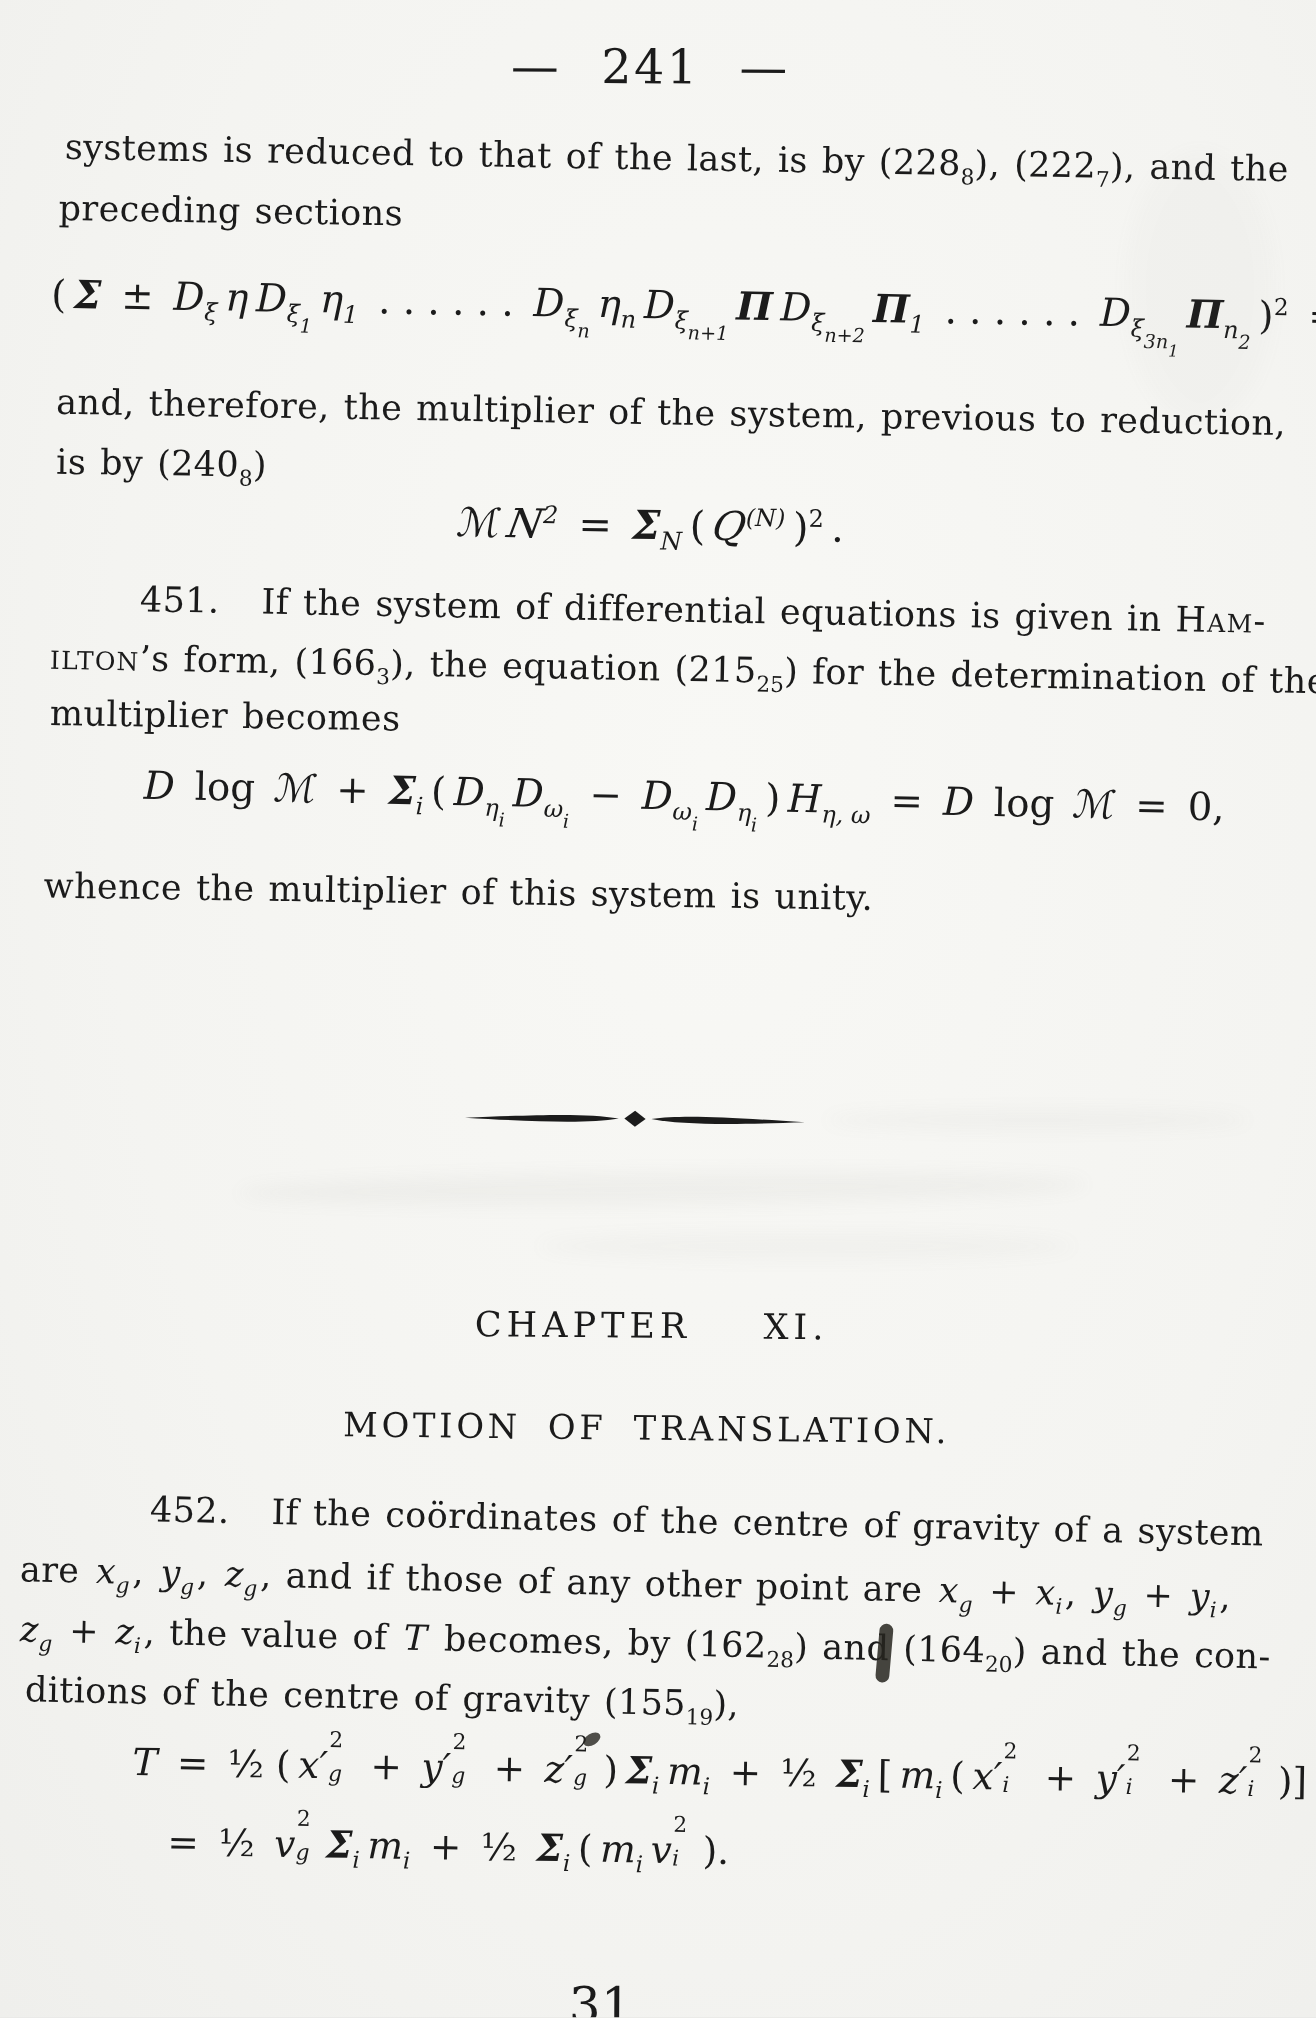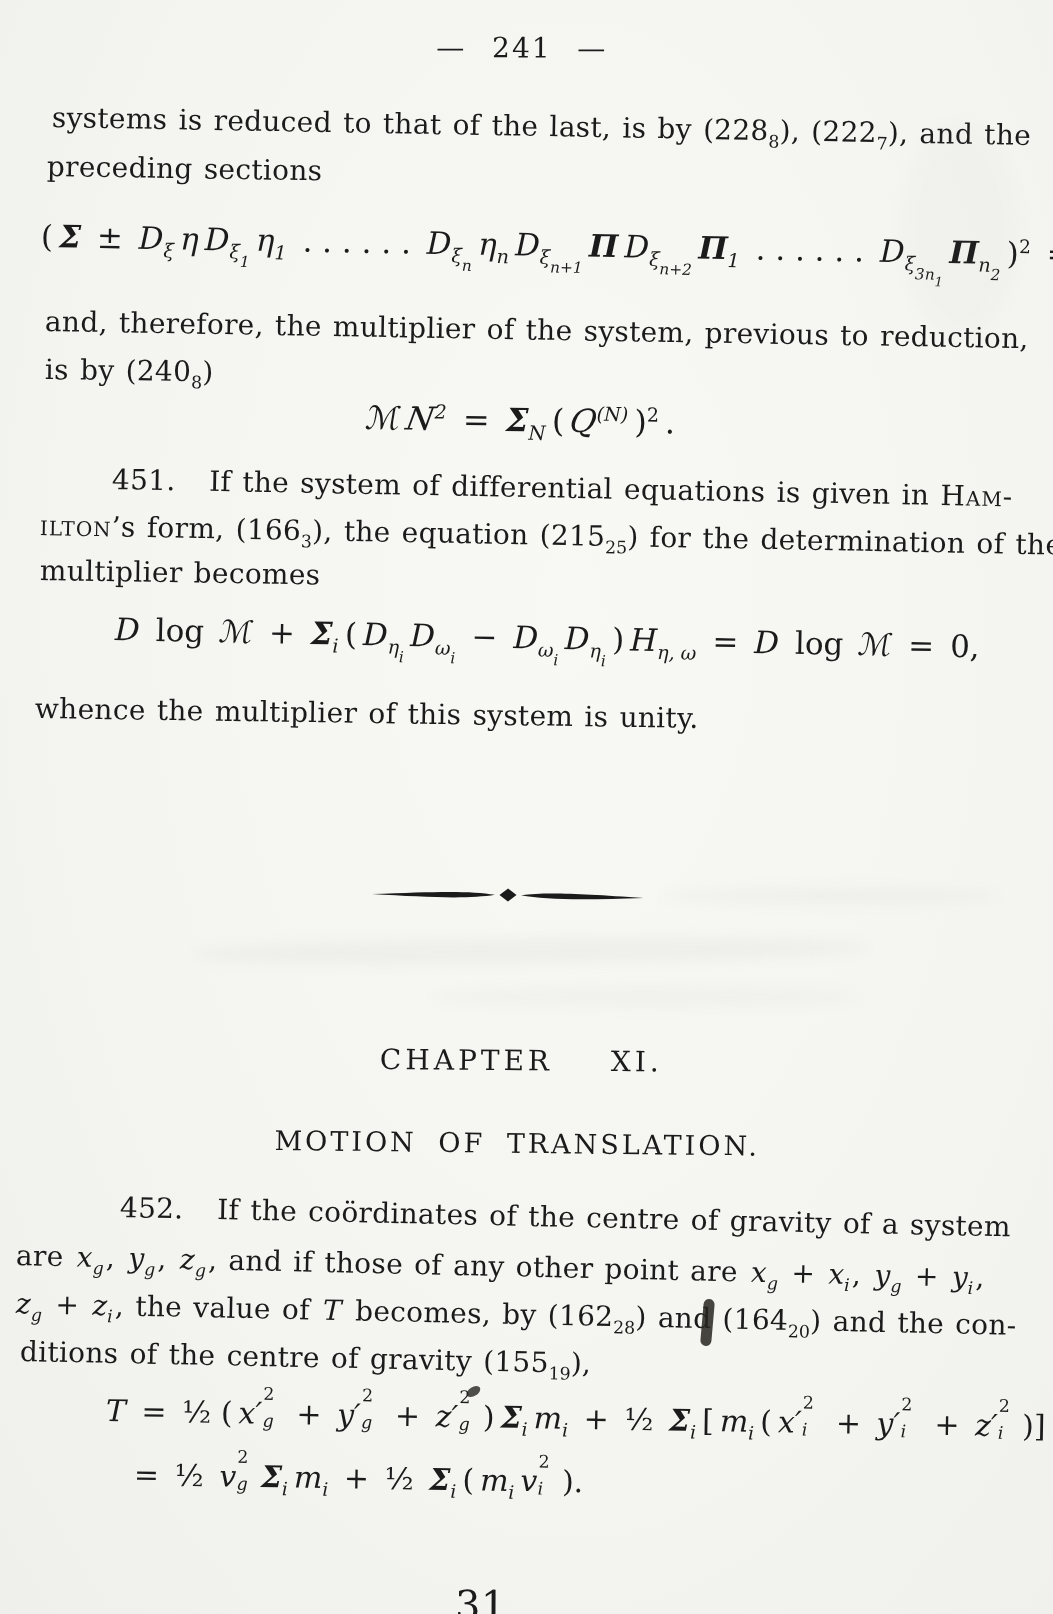--- a/index.html
+++ b/index.html
@@ -23,21 +23,21 @@
   .s-scaps .b{font-variant:small-caps;letter-spacing:1px;}
   sub{font-size:62%;font-style:italic;line-height:0;vertical-align:-0.42em;letter-spacing:0;}
   sub sub{font-size:80%;vertical-align:-0.55em;}
   sub sub sub{font-size:85%;vertical-align:-0.5em;}
   sup{font-size:60%;font-style:italic;line-height:0;vertical-align:0.6em;letter-spacing:0;}
   .s-tx sub,.s-tx sup{font-style:normal;}
   .stk{display:inline-block;position:relative;width:.62em;height:1em;}
   .stk .a{position:absolute;left:.05em;top:-0.48em;font-size:58%;font-style:normal;line-height:1;}
   .stk .b2{position:absolute;left:.02em;bottom:-0.34em;font-size:58%;font-style:italic;line-height:1;}
 
-  .pgnum   {top:30px;  left:50%;font-size:28px;letter-spacing:2px;transform:translateX(-53%) rotate(.3deg);}
+  .pgnum   {top:30px;  left:50%;font-size:38px;letter-spacing:2px;transform:translateX(-53%) rotate(.3deg);}
   .p1a     {top:100px; left:52px;transform:rotate(1.05deg);}
   .p1b     {top:149px; left:47px;transform:rotate(.9deg);}
   .eq1     {top:207px; left:38px;font-size:31px;transform:rotate(1.0deg);}
   .p2a     {top:304px; left:45px;transform:rotate(1.0deg);}
   .p2b     {top:352px; left:45px;transform:rotate(.8deg);}
   .eq2     {top:388px; left:50%;font-size:32px;transform:translateX(-52%) rotate(.8deg);}
   .p451a   {top:462px; left:112px;transform:rotate(1.1deg);}
   .p451b   {top:508px; left:40px;transform:rotate(1.1deg);}
   .p451c   {top:553px; left:40px;transform:rotate(.9deg);}
   .eq3     {top:600px; left:112px;font-size:31px;transform:rotate(1.15deg);}

